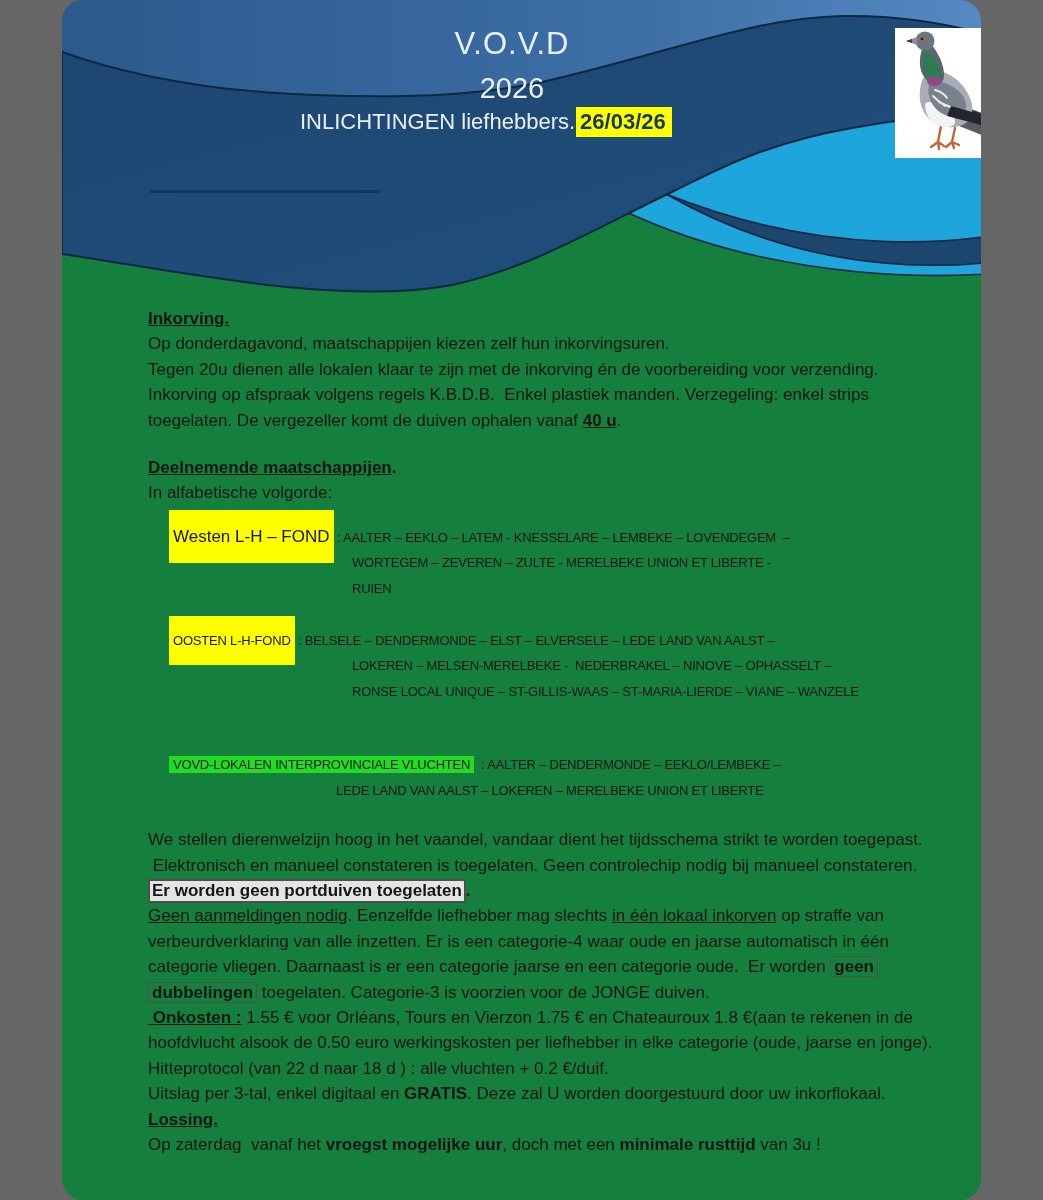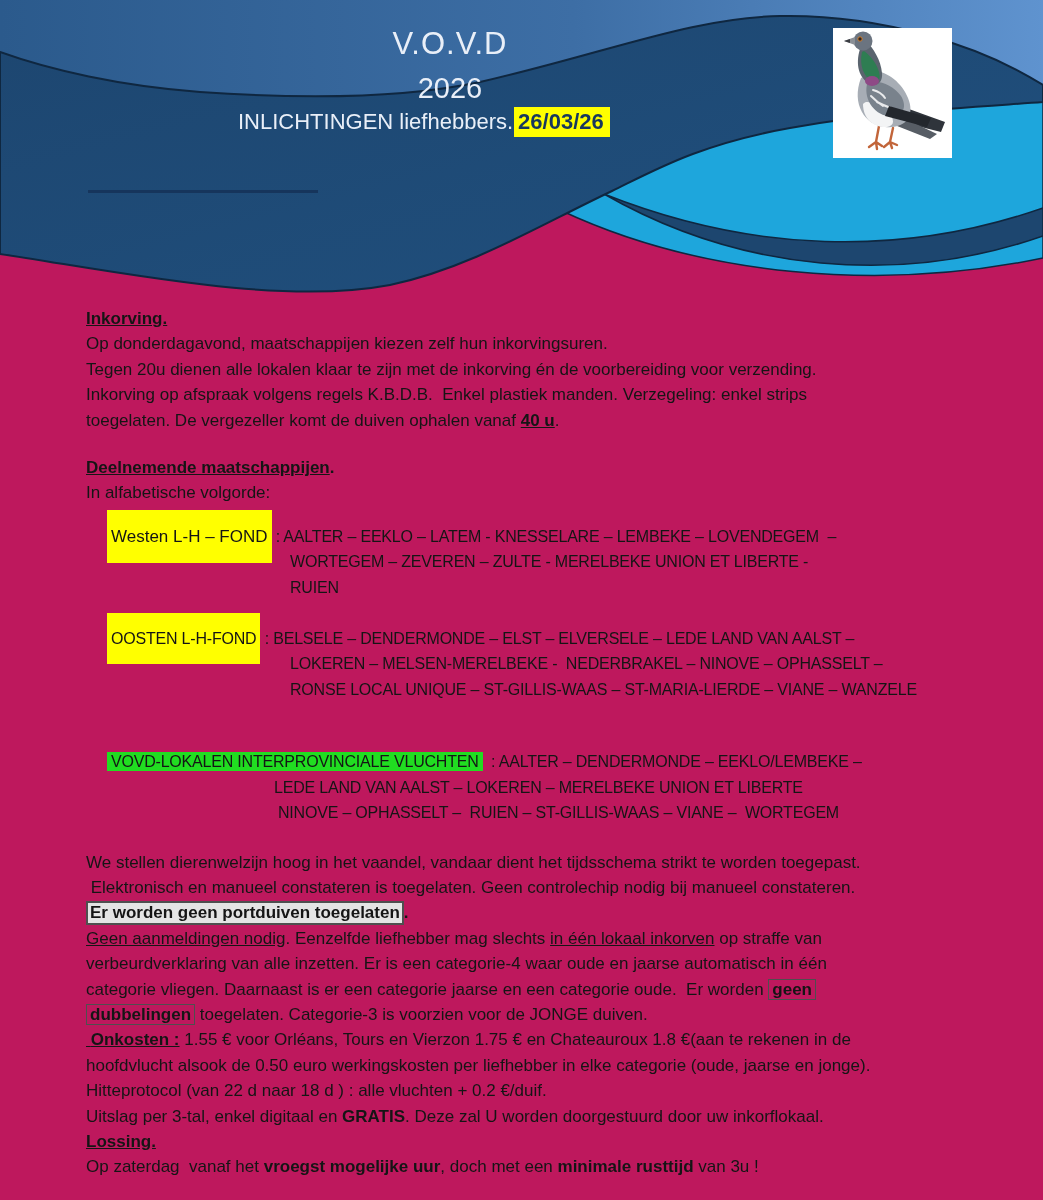--- a/index.html
+++ b/index.html
@@ -1,19 +1,20 @@
 <!DOCTYPE html>
 <html><head>
 <meta charset="utf-8">
 <style>
   html,body{margin:0;padding:0;background:#666;}
   .page{
-    position:relative;width:1043px;height:1200px;background:#be185d;
+    position:relative;width:919px;height:1200px;background:#15803d;
     font-family:"Liberation Sans",sans-serif;color:#151515;overflow:hidden;
     margin:0 auto;
+    border-radius:21px;
   }
   
   .hdr{position:absolute;left:0;top:0;width:1043px;height:300px;}
   .hdr svg{display:block;}
   .hdr-title1{position:absolute;left:300px;top:26px;width:300px;text-align:center;
     font-size:31px;letter-spacing:1px;color:#e9eff8;}
   .hdr-title2{position:absolute;left:300px;top:72px;width:300px;text-align:center;
     font-size:29px;color:#e9eff8;}
   .hdr-title3{position:absolute;left:238px;top:109px;font-size:22px;color:#e9eff8;white-space:pre;}
   .date-hl{background:#ffff00;color:#17375e;font-weight:bold;padding:2px 6px 3px 4px;margin-left:1px;}
@@ -24,21 +25,21 @@
   .doc div{white-space:pre-wrap;}
   .b{font-weight:bold;}
   .u{text-decoration:underline;}
   .bu{font-weight:bold;text-decoration:underline;}
   .hl-y{background:#ffff00;padding:17px 4px;}
   .hl-g{background:#21dd21;padding:1px 4px;}
   .boxed{display:inline-block;line-height:20px;font-weight:bold;
     border:2px solid #4f4f4f;background:#e4e4e4;padding:0 2px;}
   .boxed2{display:inline-block;line-height:19px;font-weight:bold;
     border:1.5px solid #4f4f4f;padding:0 3px;}
-  .caps{font-size:16px;letter-spacing:-0.2px;}
+  .caps{font-size:13px;letter-spacing:-0.2px;}
   .club{padding-left:21px;}
   .cont{margin-left:204px;}
   .mt22{margin-top:22px;} .mt18{margin-top:18px;} .mt26{margin-top:26px;}
   .mt47{margin-top:47px;} .mt24{margin-top:24px;}
 </style>
 </head>
 <body>
 
 <div class="page">
 
@@ -113,21 +114,20 @@
     <div class="club mt18"><span class="hl-y">Westen L-H – FOND</span><span class="caps"> : AALTER – EEKLO – LATEM - KNESSELARE – LEMBEKE – LOVENDEGEM  –</span></div>
     <div class="cont caps">WORTEGEM – ZEVEREN – ZULTE - MERELBEKE UNION ET LIBERTE -</div>
     <div class="cont caps">RUIEN</div>
 
     <div class="club mt26"><span class="hl-y caps">OOSTEN L-H-FOND</span><span class="caps"> : BELSELE – DENDERMONDE – ELST – ELVERSELE – LEDE LAND VAN AALST –</span></div>
     <div class="cont caps">LOKEREN – MELSEN-MERELBEKE -  NEDERBRAKEL – NINOVE – OPHASSELT –</div>
     <div class="cont caps">RONSE LOCAL UNIQUE – ST-GILLIS-WAAS – ST-MARIA-LIERDE – VIANE – WANZELE</div>
 
     <div class="club mt47"><span class="hl-g caps">VOVD-LOKALEN INTERPROVINCIALE VLUCHTEN</span><span class="caps">  : AALTER – DENDERMONDE – EEKLO/LEMBEKE –</span></div>
     <div class="cont caps" style="margin-left:188px">LEDE LAND VAN AALST – LOKEREN – MERELBEKE UNION ET LIBERTE</div>
-    <div class="cont caps" style="margin-left:192px">NINOVE – OPHASSELT –  RUIEN – ST-GILLIS-WAAS – VIANE –  WORTEGEM</div>
 
     <div class="mt24">We stellen dierenwelzijn hoog in het vaandel, vandaar dient het tijdsschema strikt te worden toegepast.</div>
     <div> Elektronisch en manueel constateren is toegelaten. Geen controlechip nodig bij manueel constateren.</div>
     <div><span class="boxed">Er worden geen portduiven toegelaten</span><span class="b">.</span></div>
     <div><span class="u">Geen aanmeldingen nodig</span><span>. Eenzelfde liefhebber mag slechts </span><span class="u">in één lokaal inkorven</span><span> op straffe van</span></div>
     <div>verbeurdverklaring van alle inzetten. Er is een categorie-4 waar oude en jaarse automatisch in één</div>
     <div><span>categorie vliegen. Daarnaast is er een categorie jaarse en een categorie oude.  Er worden </span><span class="boxed2">geen</span></div>
     <div><span class="boxed2">dubbelingen</span><span> toegelaten. Categorie-3 is voorzien voor de JONGE duiven.</span></div>
 
     <div><span class="bu"> Onkosten :</span><span> 1.55 € voor Orléans, Tours en Vierzon 1.75 € en Chateauroux 1.8 €(aan te rekenen in de</span></div>

